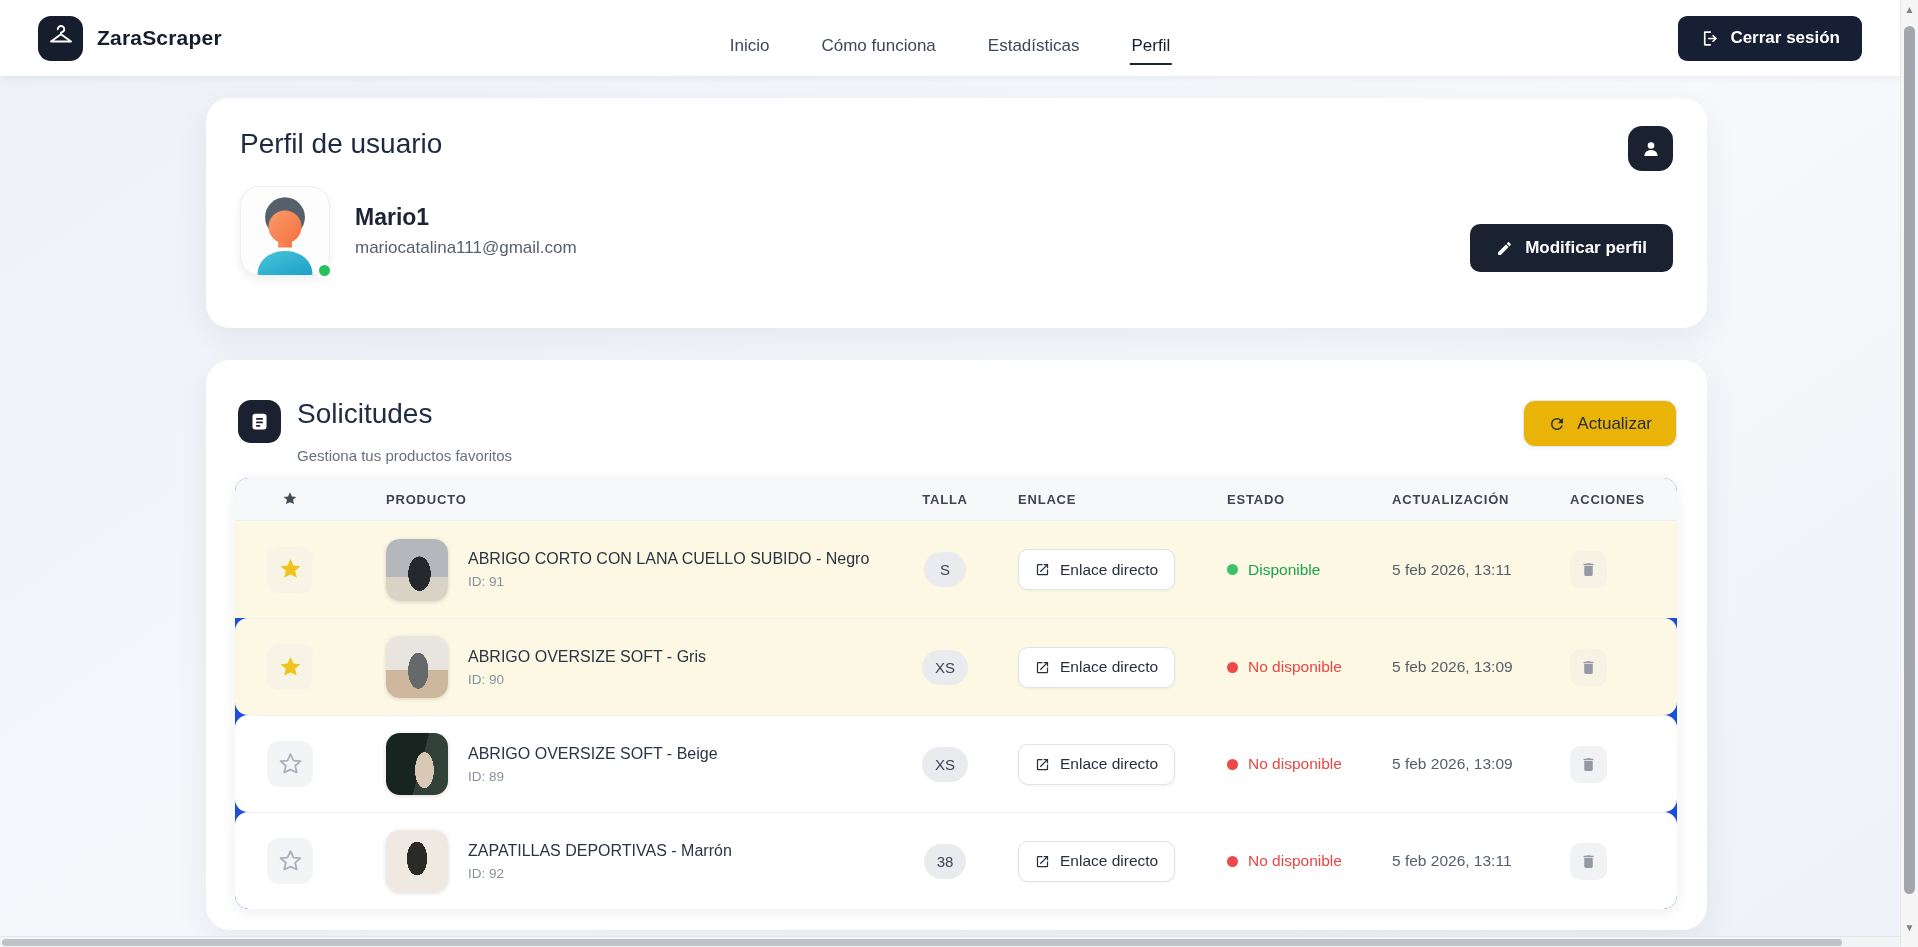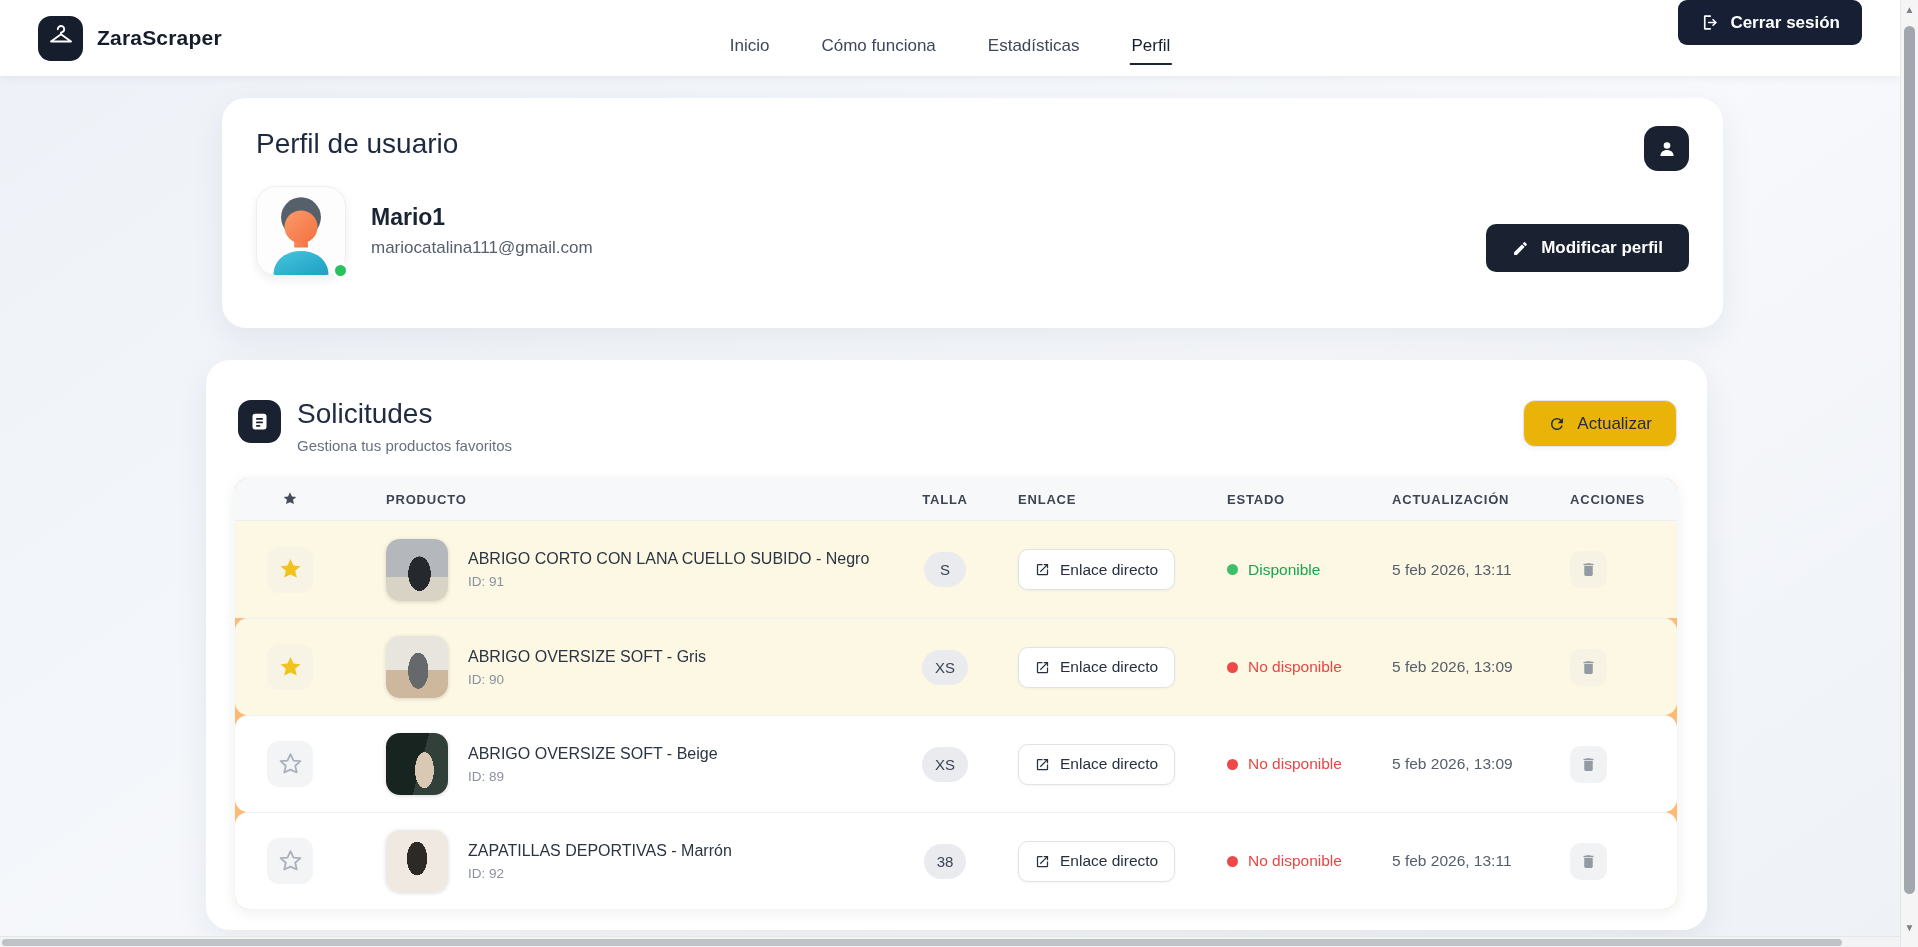--- a/index.html
+++ b/index.html
@@ -7,21 +7,21 @@
   .screen {
     position:relative; width:1918px; height:947px; overflow:hidden;
     background:linear-gradient(145deg,#edf1f7 0%,#f7f9fc 55%,#eef1f6 100%);
     font-family:"Liberation Sans", sans-serif; color:#1d2636;
   }
 
   
   .topbar {
     position:absolute; top:0; left:0; width:1900px; height:76px; background:#ffffff;
     box-shadow:0 1px 10px rgba(25,35,55,.07);
-    display:flex; padding:0 38px;
+    display:flex; align-items:center; padding:0 38px;
   }
   .brand { display:flex; align-items:center; gap:14px; }
   .brand-logo {
     width:45px; height:45px; border-radius:13px; background:#161d2d;
     display:flex; align-items:center; justify-content:center;
   }
   .brand-name { font-size:21px; font-weight:700; color:#151d2c; letter-spacing:.2px; }
   .mainnav {
     position:absolute; left:50%; top:8px; height:76px; transform:translateX(-50%);
     display:flex; align-items:center; gap:48px;
@@ -32,21 +32,21 @@
     margin-left:auto; height:45px; padding:0 22px; border:none; border-radius:9px;
     background:#161f33; color:#fff; font-size:17px; font-weight:600;
     font-family:inherit; display:flex; align-items:center; gap:11px; cursor:pointer;
   }
 
   
   .card {
     position:absolute; left:206px; width:1501px; background:#ffffff; border-radius:24px;
     box-shadow:0 12px 34px rgba(25,40,70,.07);
   }
-  .profile-card { top:98px; height:230px; padding:30px 34px;margin-left:16px; }
+  .profile-card { top:98px; height:230px; padding:30px 34px; }
   .profile-title { font-size:28px; font-weight:500; color:#1d2940; }
   .profile-badge {
     position:absolute; top:28px; right:34px; width:45px; height:45px; border-radius:14px;
     background:#1a2232; display:flex; align-items:center; justify-content:center;
   }
   .profile-row { display:flex; align-items:center; margin-top:26px; }
   .avatar-wrap {
     position:relative; width:90px; height:90px; border-radius:20px; background:#fdfdfd;
     border:1px solid #edeff3; box-shadow:0 4px 10px rgba(20,30,60,.07); overflow:visible;
   }
@@ -65,31 +65,31 @@
   }
 
   
   .requests-card { top:360px; height:570px; padding:40px 30px 0 32px; }
   .req-head { display:flex; align-items:flex-start; }
   .req-icon {
     width:43px; height:43px; border-radius:13px; background:#1a2232;
     display:flex; align-items:center; justify-content:center; margin-right:16px;
   }
   .req-title { font-size:28px; font-weight:500; color:#202c42; line-height:1; }
-  .req-sub { font-size:15px; color:#68707e; margin-top:9px; }
+  .req-sub { font-size:15px; color:#68707e; margin-top:19px; }
   .refresh-btn {
     margin-left:auto; height:47px; padding:0 24px; border:1px solid #e3e6ea; border-radius:12px;
     background:#eab308; color:#232d3e; font-size:17px; font-family:inherit; font-weight:500;
     display:flex; align-items:center; gap:11px; cursor:pointer; box-shadow:0 2px 6px rgba(20,30,60,.05);
   }
 
   
   .table {
     position:absolute; left:29px; top:118px; width:1442px; border-radius:14px; overflow:hidden;
-    background:#fdba74; box-shadow:0 3px 14px rgba(25,40,70,.08);
+    background:#1d4ed8; box-shadow:0 3px 14px rgba(25,40,70,.08);
   }
   .tgrid { display:grid; grid-template-columns:110px 560px 80px 230px 170px 175px 117px; align-items:center; }
   .thead { height:43px; background:#f7f8fa; border-bottom:1px solid #edeff2; }
   .th {
     font-size:13px; font-weight:700; letter-spacing:.8px; color:#3d4452; text-transform:uppercase;
   }
   .th-fav { display:flex; justify-content:center; }
   .th-product { padding-left:41px; }
   .th-talla { text-align:center; }
   .th-enlace { padding-left:33px; }

